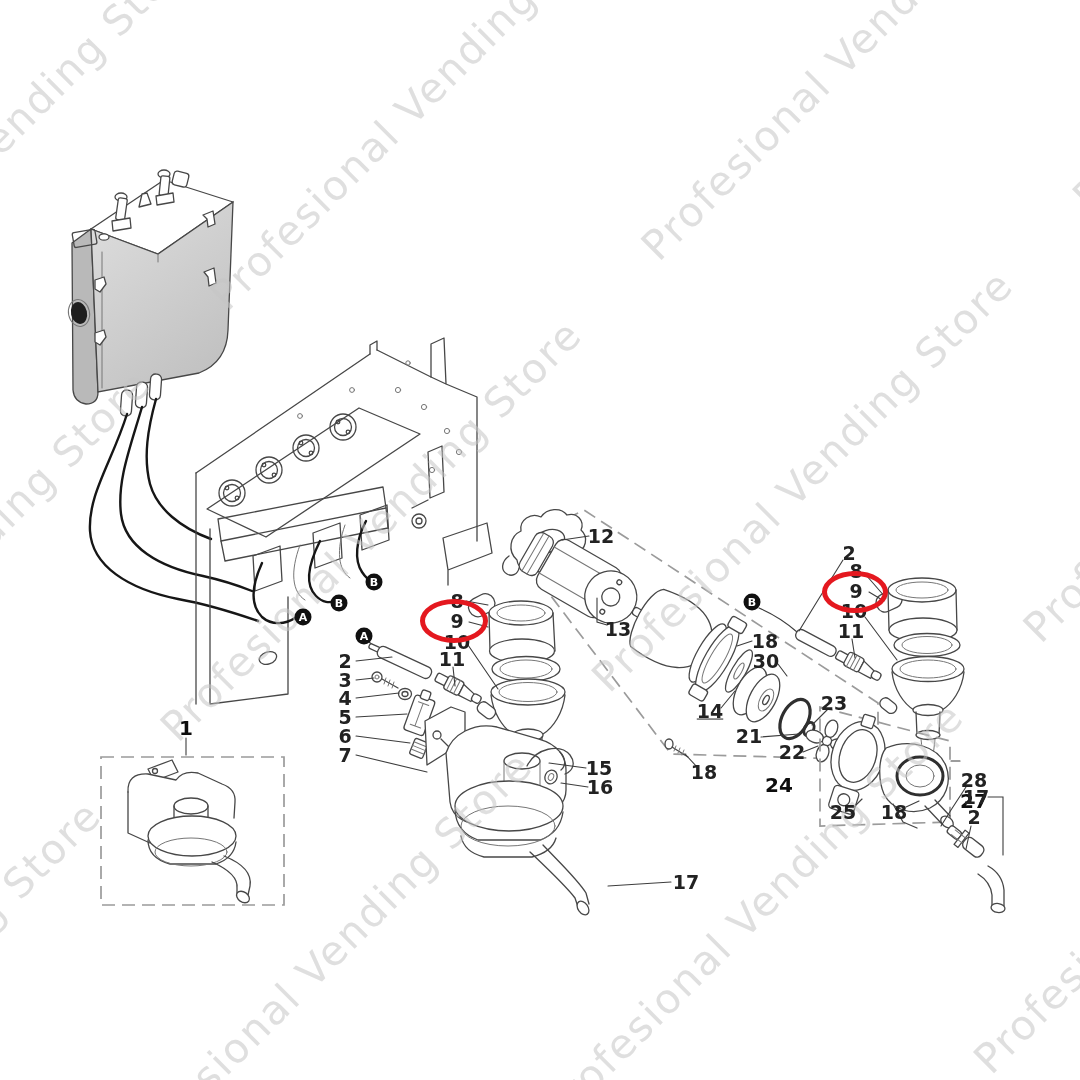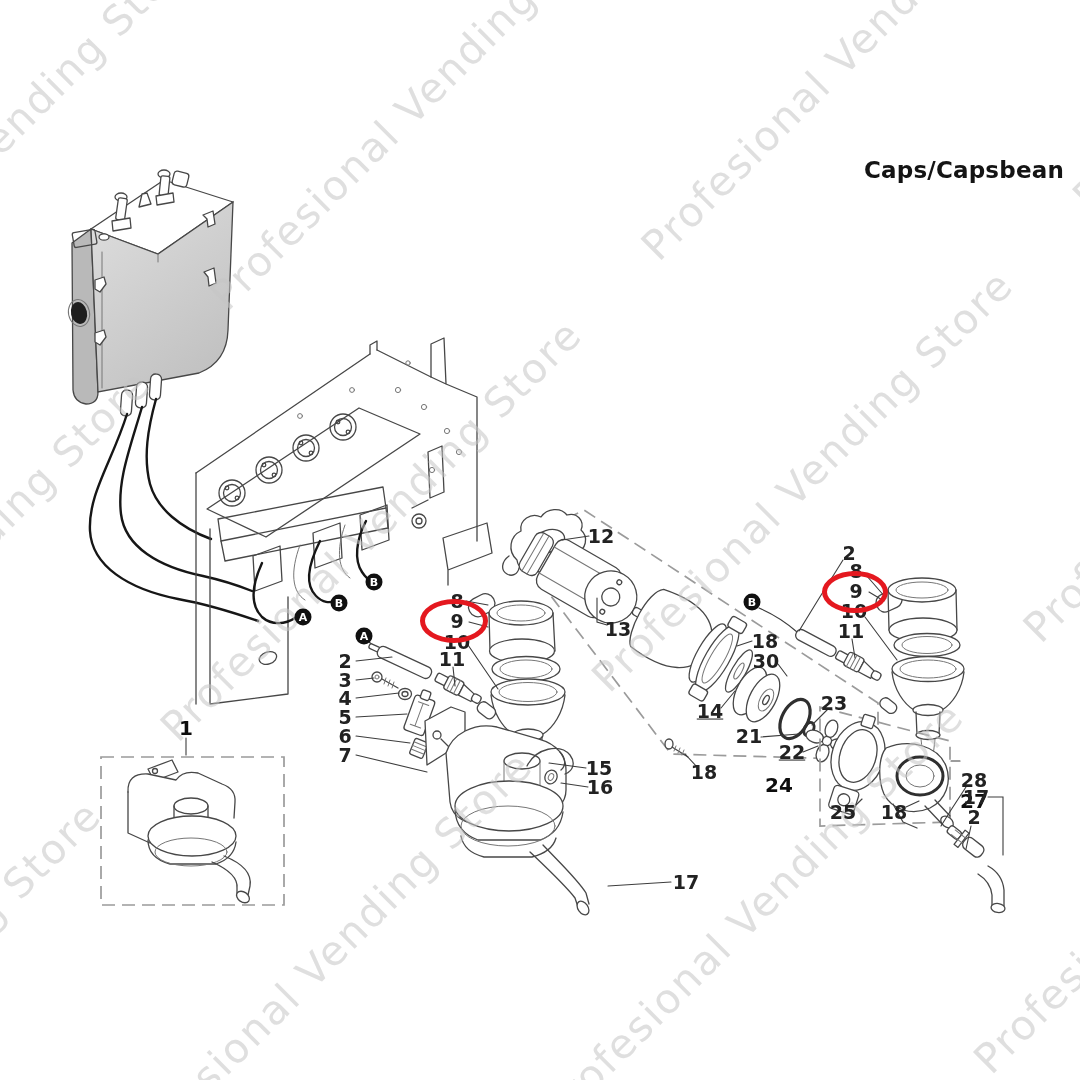--- a/index.html
+++ b/index.html
@@ -420,21 +420,21 @@
       <div class="part-label" style="left: 601px; top: 537px;">12</div>
       <div class="part-label" style="left: 618px; top: 630px;">13</div>
       <div class="part-label" style="left: 710px; top: 712px; text-decoration: underline;">14</div>
       <div class="part-label" style="left: 599px; top: 769px;">15</div>
       <div class="part-label" style="left: 600px; top: 788px;">16</div>
       <div class="part-label" style="left: 686px; top: 883px;">17</div>
       <div class="part-label" style="left: 704px; top: 773px;">18</div>
       <div class="part-label" style="left: 765px; top: 642px;">18</div>
       <div class="part-label" style="left: 766px; top: 662px;">30</div>
       <div class="part-label" style="left: 749px; top: 737px;">21</div>
-      <div class="part-label" style="left: 792px; top: 753px; text-decoration: underline;">22</div>
+      <div class="part-label" style="left: 792px; top: 753px;">22</div>
       <div class="part-label" style="left: 834px; top: 704px;">23</div>
       <div class="part-label bold" style="left: 779px; top: 786px;">24</div>
       <div class="part-label" style="left: 849px; top: 554px;">2</div>
       <div class="part-label" style="left: 856px; top: 572px;">8</div>
       <div class="part-label" style="left: 856px; top: 592px;">9</div>
       <div class="part-label" style="left: 854px; top: 612px;">10</div>
       <div class="part-label" style="left: 851px; top: 632px;">11</div>
       <div class="part-label" style="left: 843px; top: 813px;">25</div>
       <div class="part-label" style="left: 894px; top: 813px;">18</div>
       <div class="part-label bold" style="left: 974px; top: 802px;">27</div>
@@ -443,14 +443,13 @@
       <div class="part-label" style="left: 974px; top: 818px;">2</div>
       <div class="connector-marker" style="left: 303px; top: 617px;">A</div>
       <div class="connector-marker" style="left: 339px; top: 603px;">B</div>
       <div class="connector-marker" style="left: 374px; top: 582px;">B</div>
       <div class="connector-marker" style="left: 364px; top: 636px;">A</div>
       <div class="connector-marker" style="left: 752px; top: 602px;">B</div>
       <div class="highlight-ellipse" style="left: 454px; top: 621px; width: 58px; height: 34px; border-color: rgb(228, 24, 31);"></div>
       <div class="highlight-ellipse" style="left: 855px; top: 592px; width: 56px; height: 32px; border-color: rgb(228, 24, 31);"></div>
     </div>
 
-  <div class="page-title">Caps/Capsbean</div>
 </div>
 
 </body></html>

